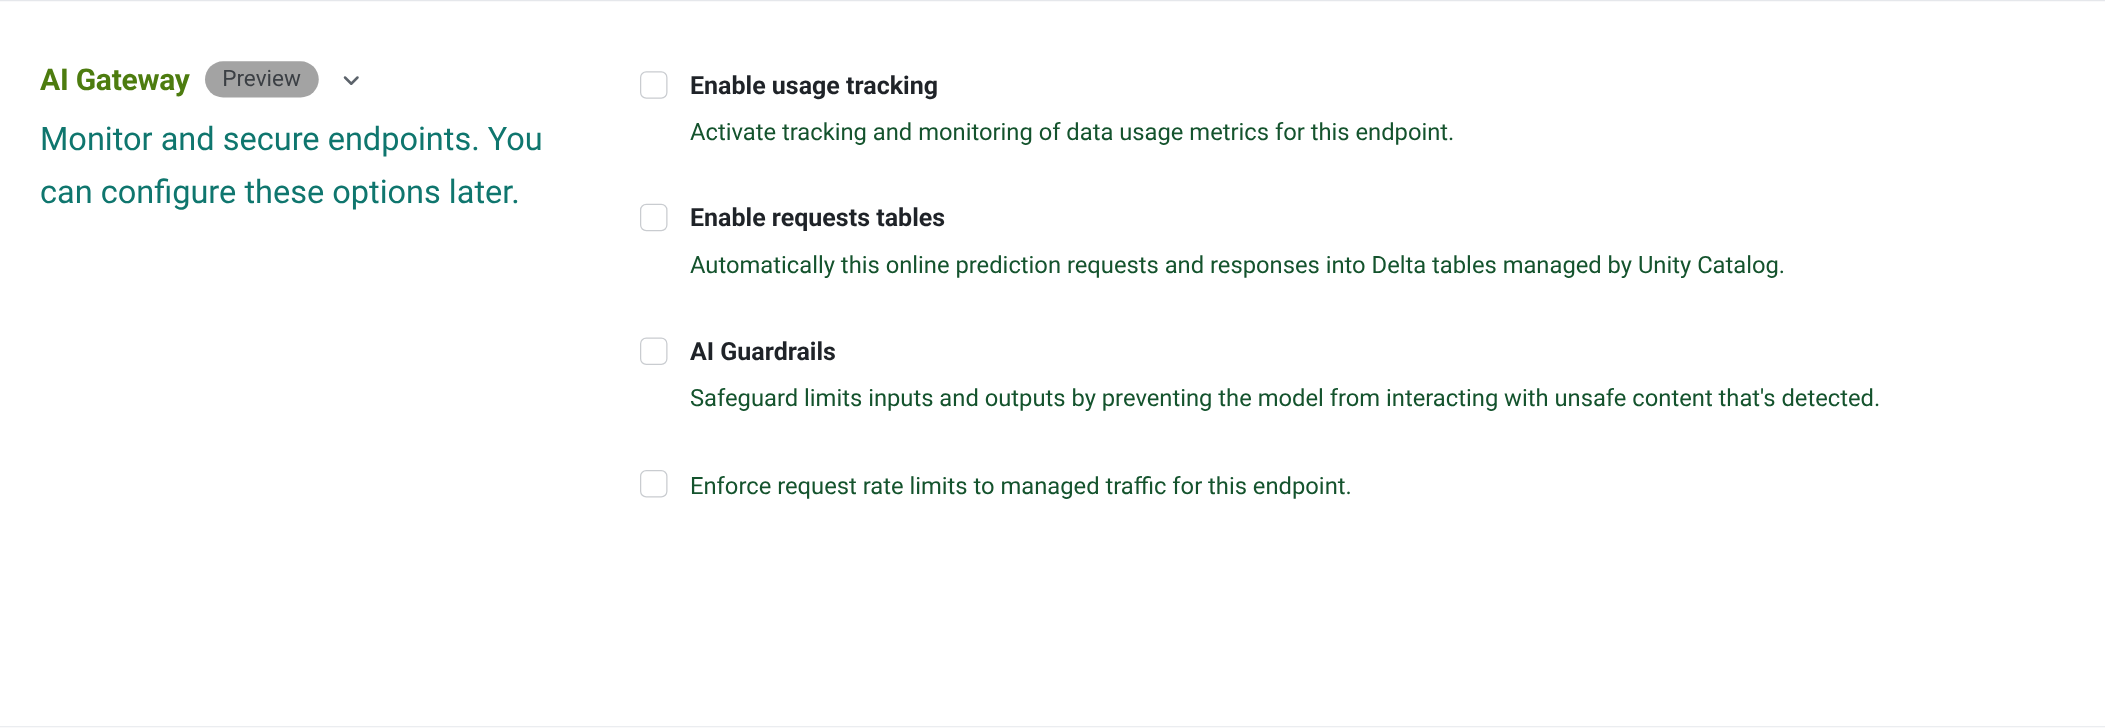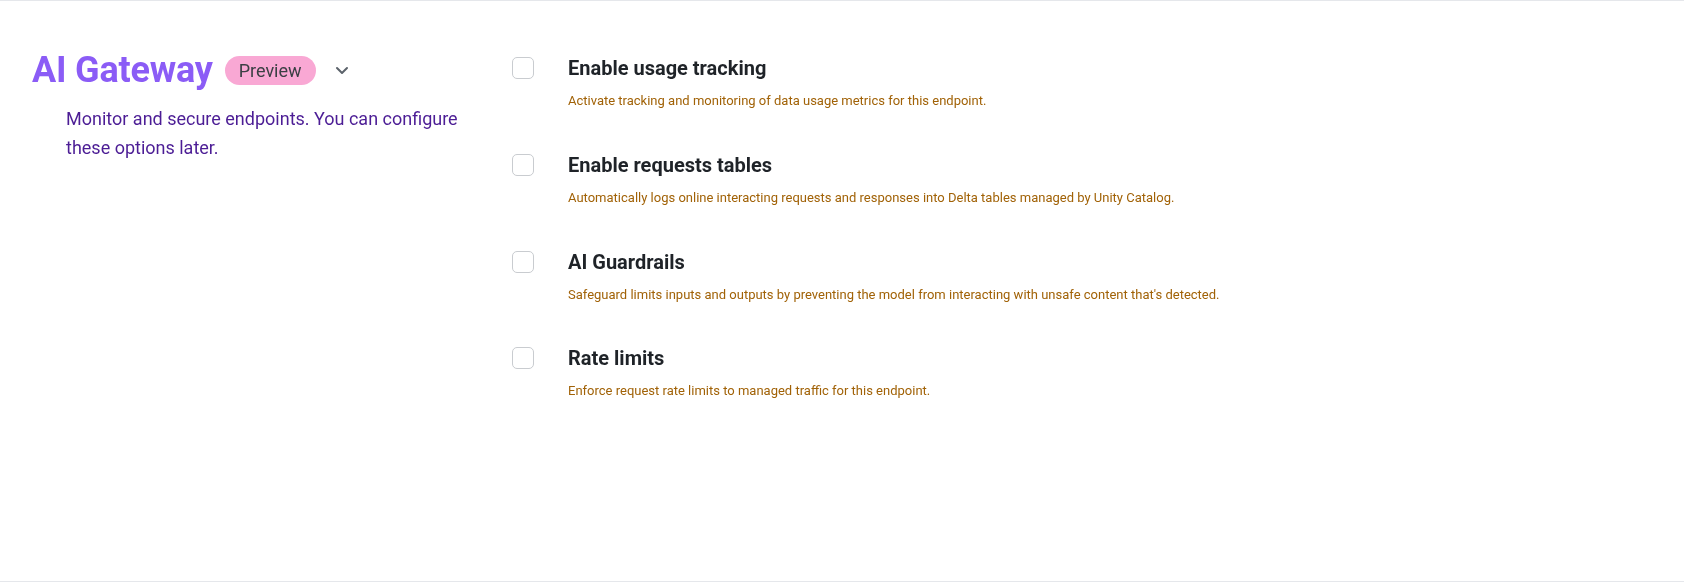--- a/index.html
+++ b/index.html
@@ -31,56 +31,55 @@
       flex: 1;
       padding-top: 6px;
     }
     .header-row {
       display: flex;
       align-items: center;
       gap: 12px;
       margin-bottom: 14px;
     }
     .section-title {
-      font-size: 36px;
+      font-size: 24px;
       font-weight: 700;
-      color: #8b5cf6;
+      color: #4d7c0f;
       letter-spacing: -0.2px;
     }
     .badge {
       display: inline-flex;
       align-items: center;
-      background: #f9a8d4;
+      background: #a3a3a3;
       color: #3b3f44;
       font-size: 18px;
       padding: 4px 14px;
       border-radius: 18px;
       font-weight: 400;
     }
     .chevron {
       display: inline-flex;
       align-items: center;
       justify-content: center;
       width: 20px;
       height: 20px;
       color: #5c636b;
       cursor: pointer;
       margin-left: 4px;
     }
     .section-desc {
-      font-size: 18px;
-      color: #4c1d95;
+      font-size: 26px;
+      color: #0f766e;
       line-height: 1.6;
       max-width: 420px;
-      margin-left: 34px;
     }
     .option {
       display: flex;
       align-items: flex-start;
-      gap: 34px;
+      gap: 18px;
       margin-bottom: 40px;
     }
     .option:last-child {
       margin-bottom: 0;
     }
     .checkbox {
       width: 22px;
       height: 22px;
       border: 1.5px solid #c9ccd0;
       border-radius: 5px;
@@ -95,22 +94,22 @@
       flex: 1;
     }
     .option-title {
       font-size: 20px;
       font-weight: 700;
       color: #1f2328;
       margin-bottom: 10px;
       line-height: 1.3;
     }
     .option-desc {
-      font-size: 13px;
-      color: #a16207;
+      font-size: 19px;
+      color: #14532d;
       line-height: 1.6;
     }
   </style>
 </head>
 <body>
 
 <div class="container">
 
   <div class="left-col">
     <div class="header-row">
@@ -132,35 +131,34 @@
       <div class="option-text">
         <div class="option-title">Enable usage tracking</div>
         <div class="option-desc">Activate tracking and monitoring of data usage metrics for this endpoint.</div>
       </div>
     </div>
 
     <div class="option">
       <input type="checkbox" class="checkbox" style="">
       <div class="option-text">
         <div class="option-title">Enable requests tables</div>
-        <div class="option-desc">Automatically logs online interacting requests and responses into Delta tables managed by Unity Catalog.</div>
+        <div class="option-desc">Automatically this online prediction requests and responses into Delta tables managed by Unity Catalog.</div>
       </div>
     </div>
 
     <div class="option">
       <input type="checkbox" class="checkbox" style="">
       <div class="option-text">
         <div class="option-title">AI Guardrails</div>
         <div class="option-desc">Safeguard limits inputs and outputs by preventing the model from interacting with unsafe content that's detected.</div>
       </div>
     </div>
 
     <div class="option">
       <input type="checkbox" class="checkbox" style="">
       <div class="option-text">
-        <div class="option-title">Rate limits</div>
         <div class="option-desc">Enforce request rate limits to managed traffic for this endpoint.</div>
       </div>
     </div>
 
   </div>
 
 </div>
 
 </body></html>

